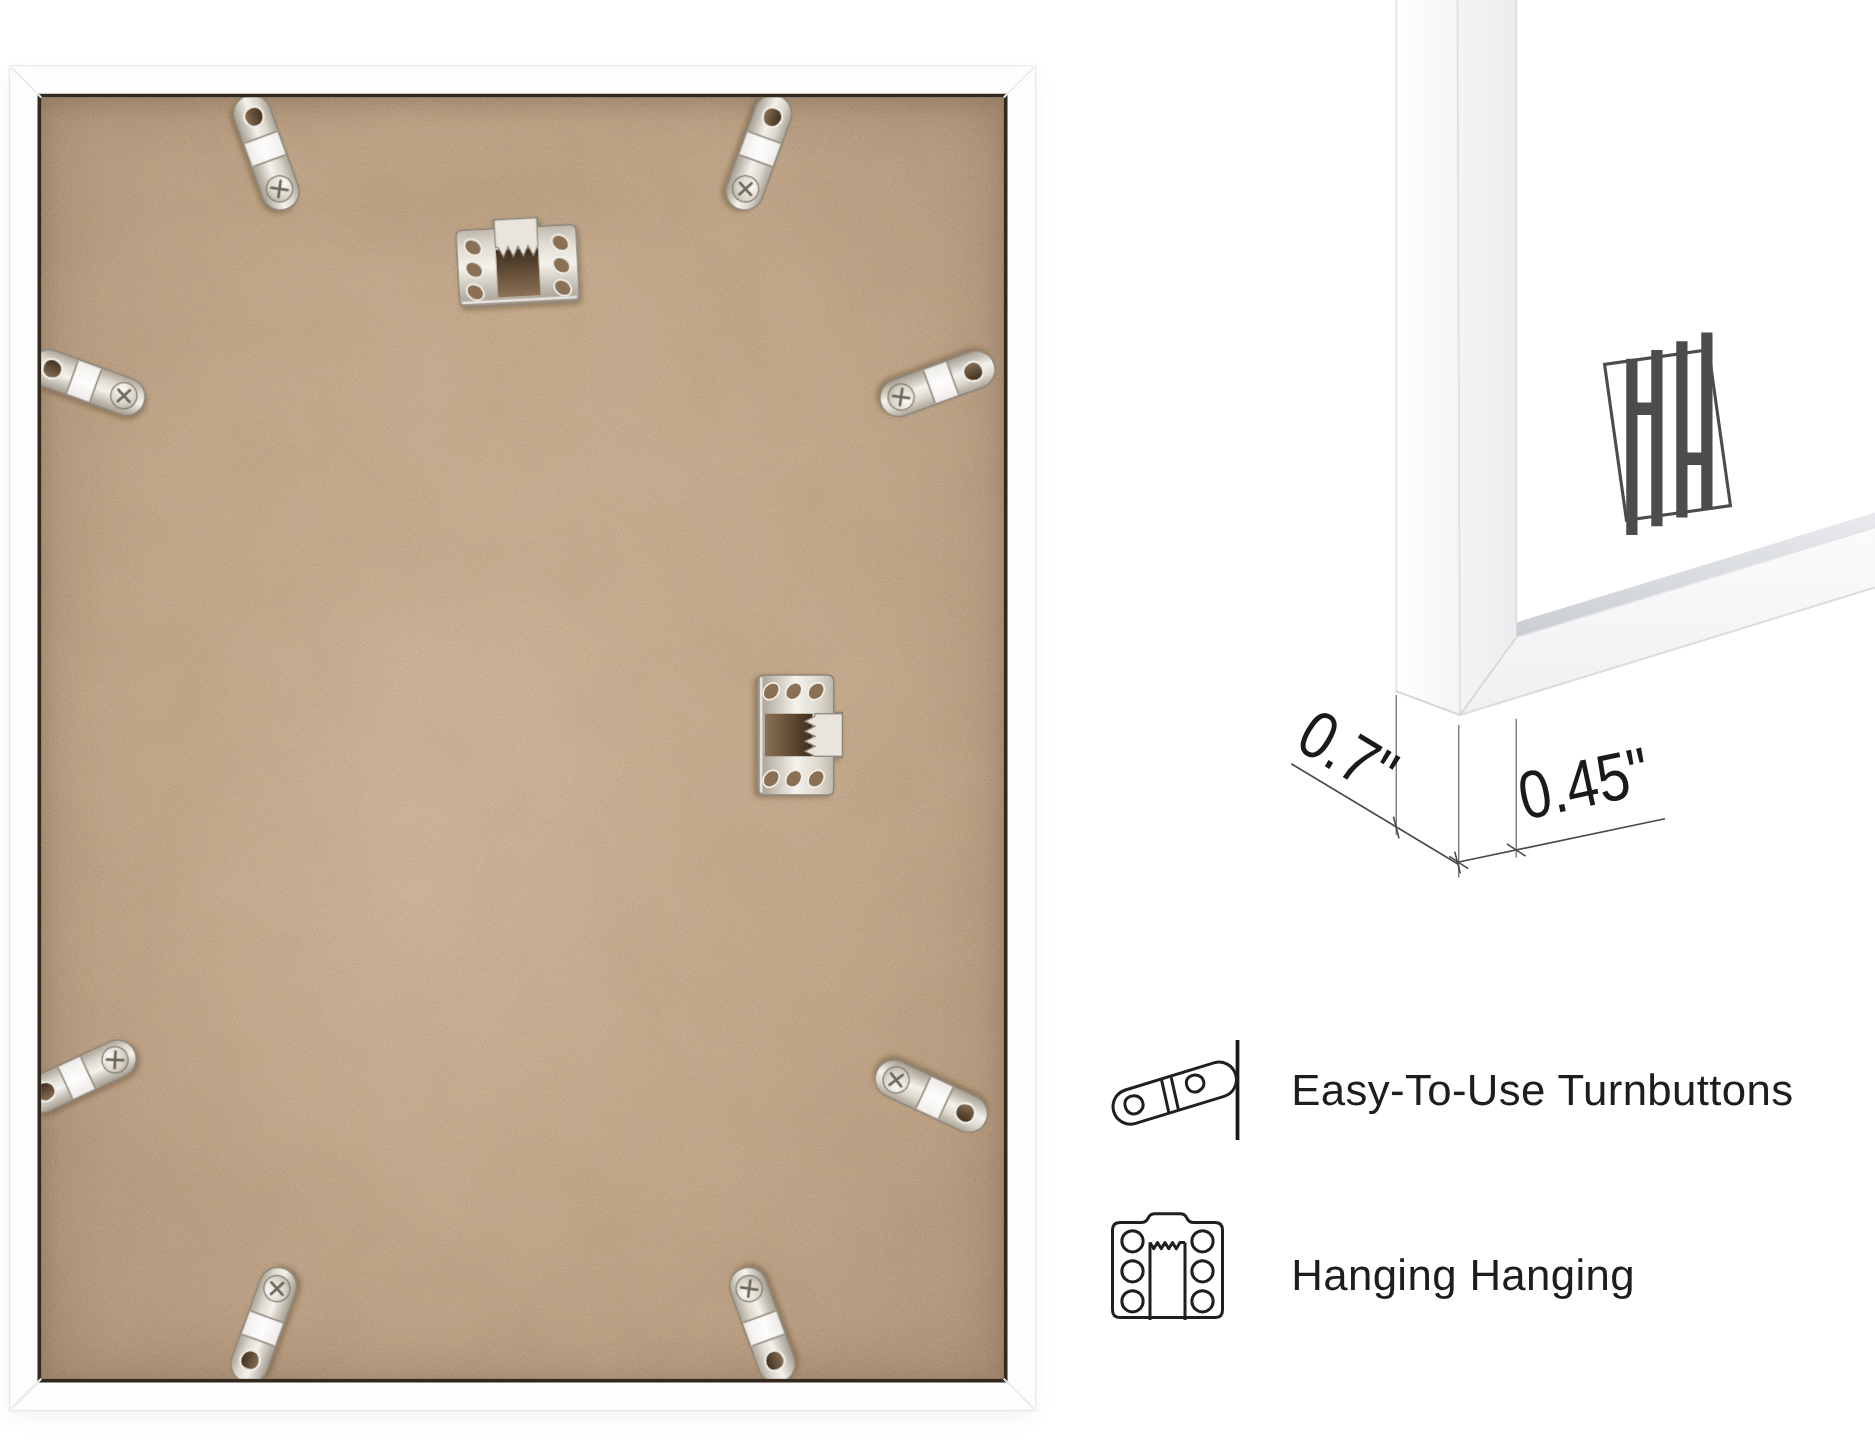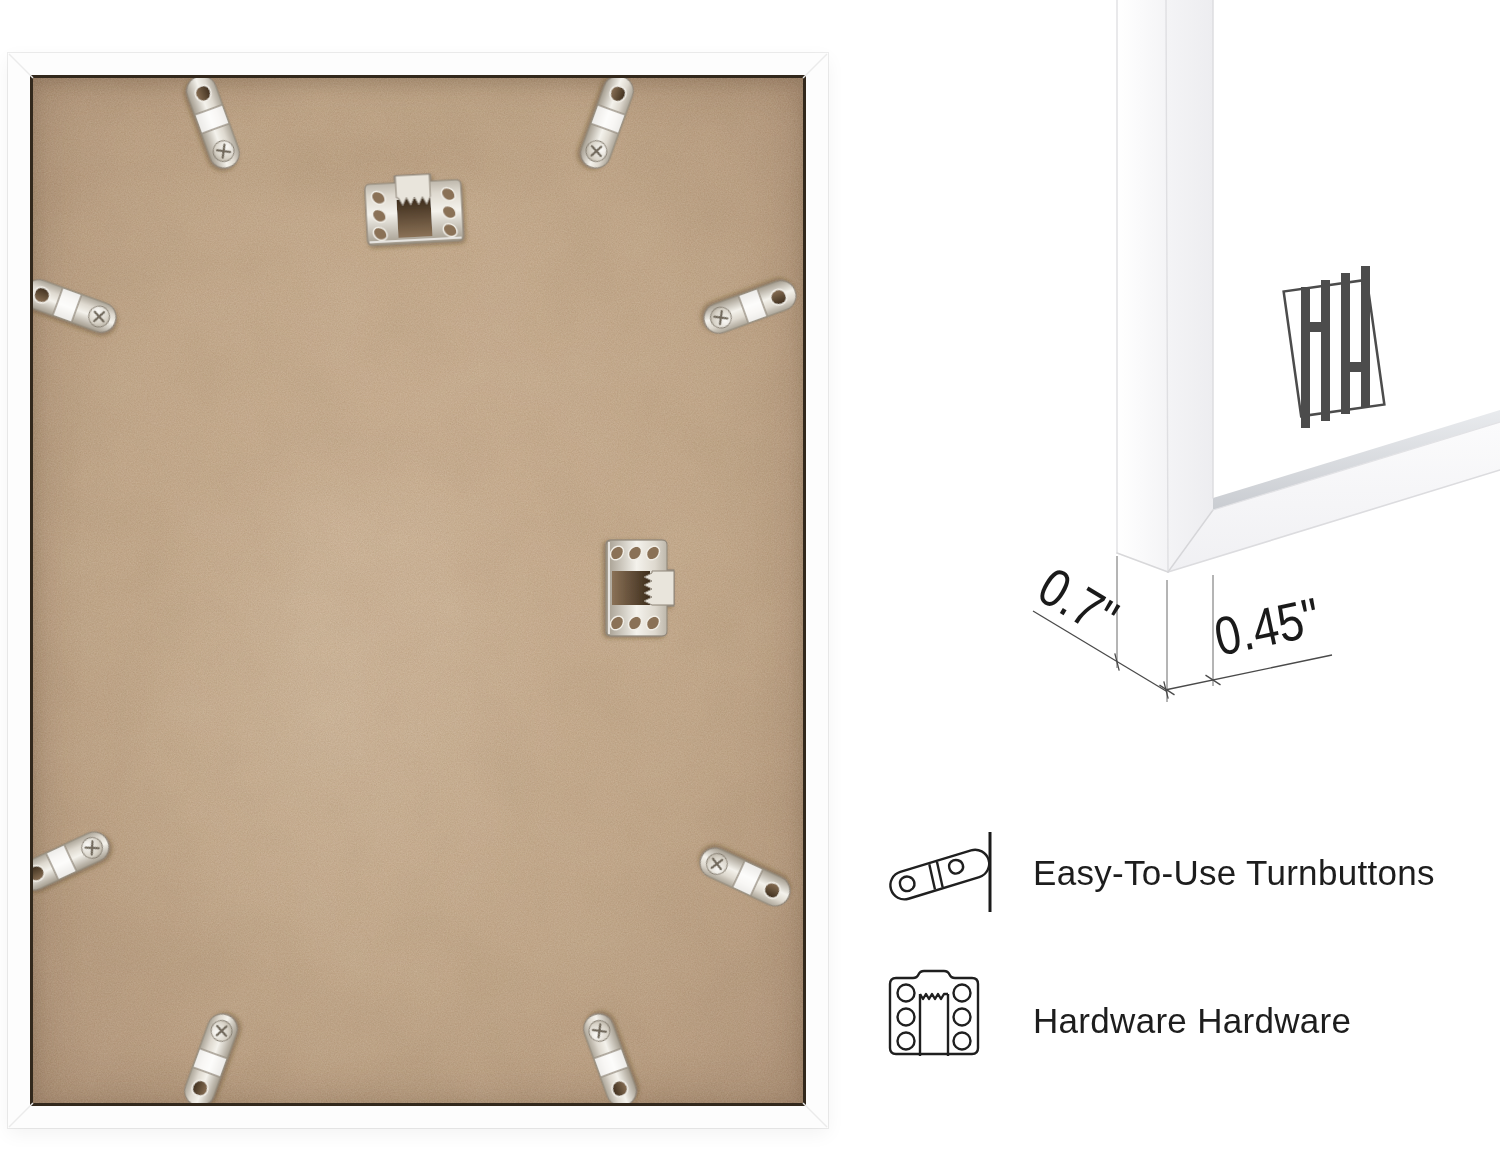--- a/index.html
+++ b/index.html
@@ -229,15 +229,15 @@
       <path d="M62,88 L62,26"></path>
       <path d="M34,26 L37,31 L40,26 L43,31 L46,26 L49,31 L52,26 L55,31 L58,26 L62,26"></path>
       <circle cx="20" cy="25" r="8.5"></circle>
       <circle cx="20" cy="49" r="8.5"></circle>
       <circle cx="20" cy="73" r="8.5"></circle>
       <circle cx="76" cy="25" r="8.5"></circle>
       <circle cx="76" cy="49" r="8.5"></circle>
       <circle cx="76" cy="73" r="8.5"></circle>
     </g>
   </svg>
-  <div class="feature-label" id="feature-label-2">Hardware Hardware</div>
+  <div class="feature-label" id="feature-label-2">Hanging Hanging</div>
 
 </div>
 
 </body></html>

